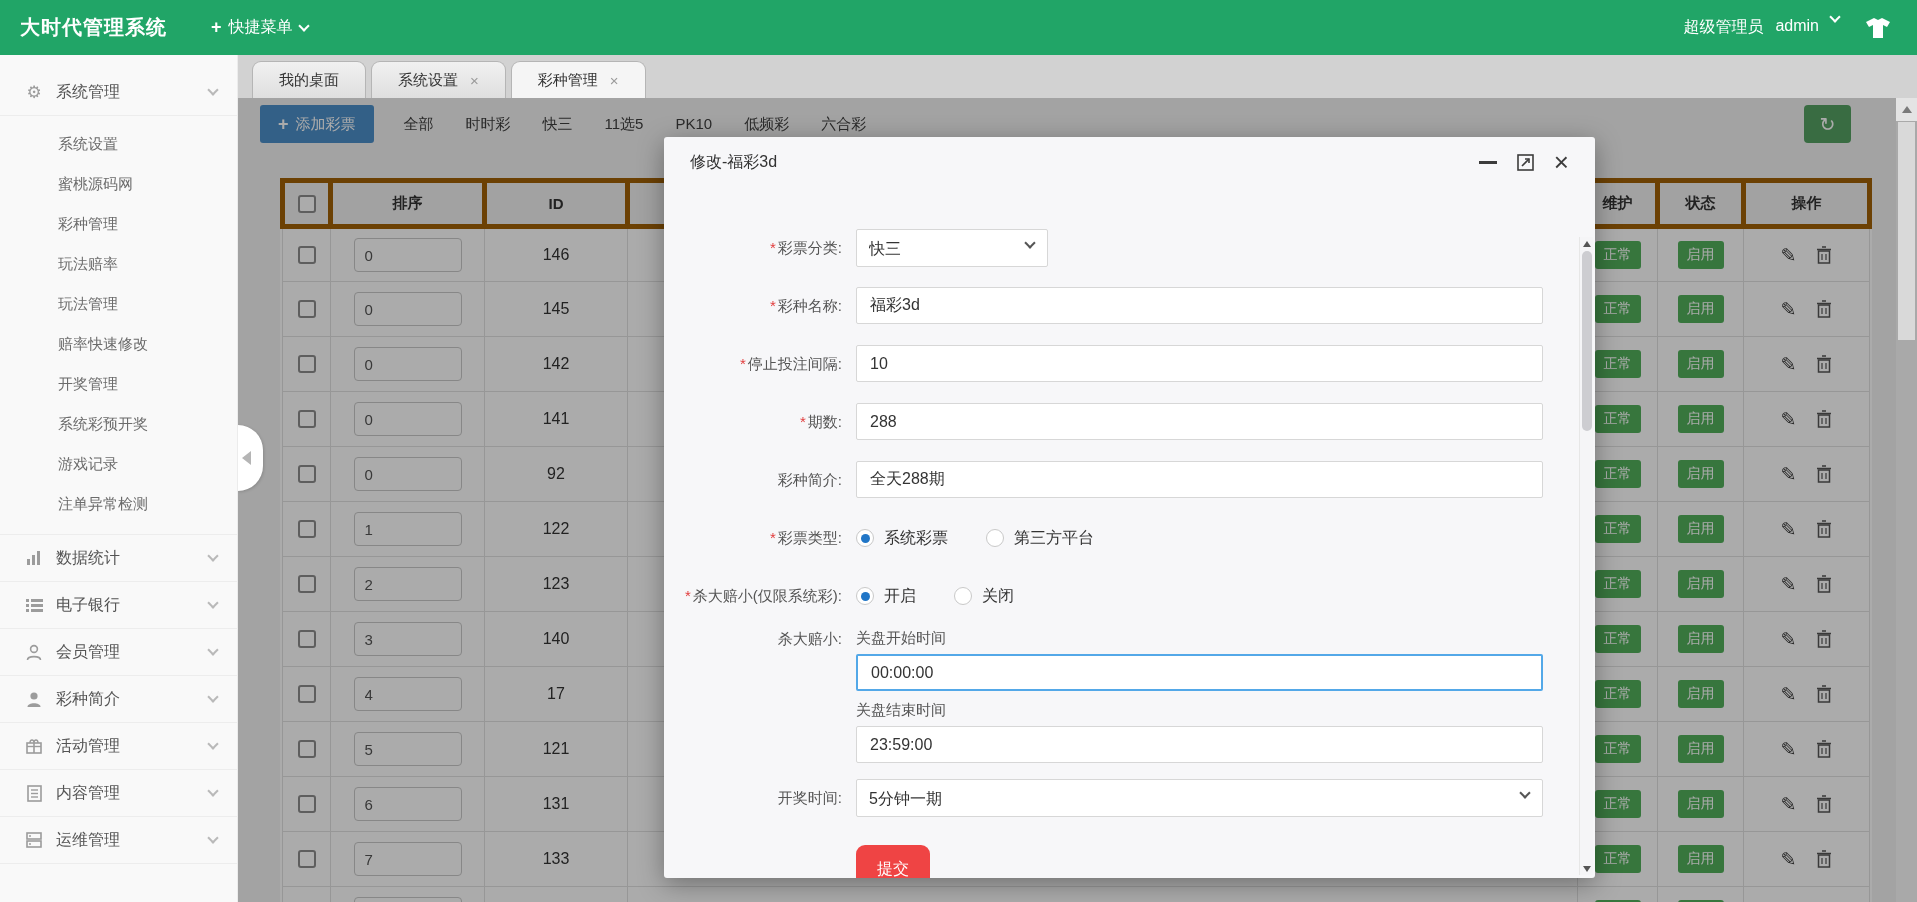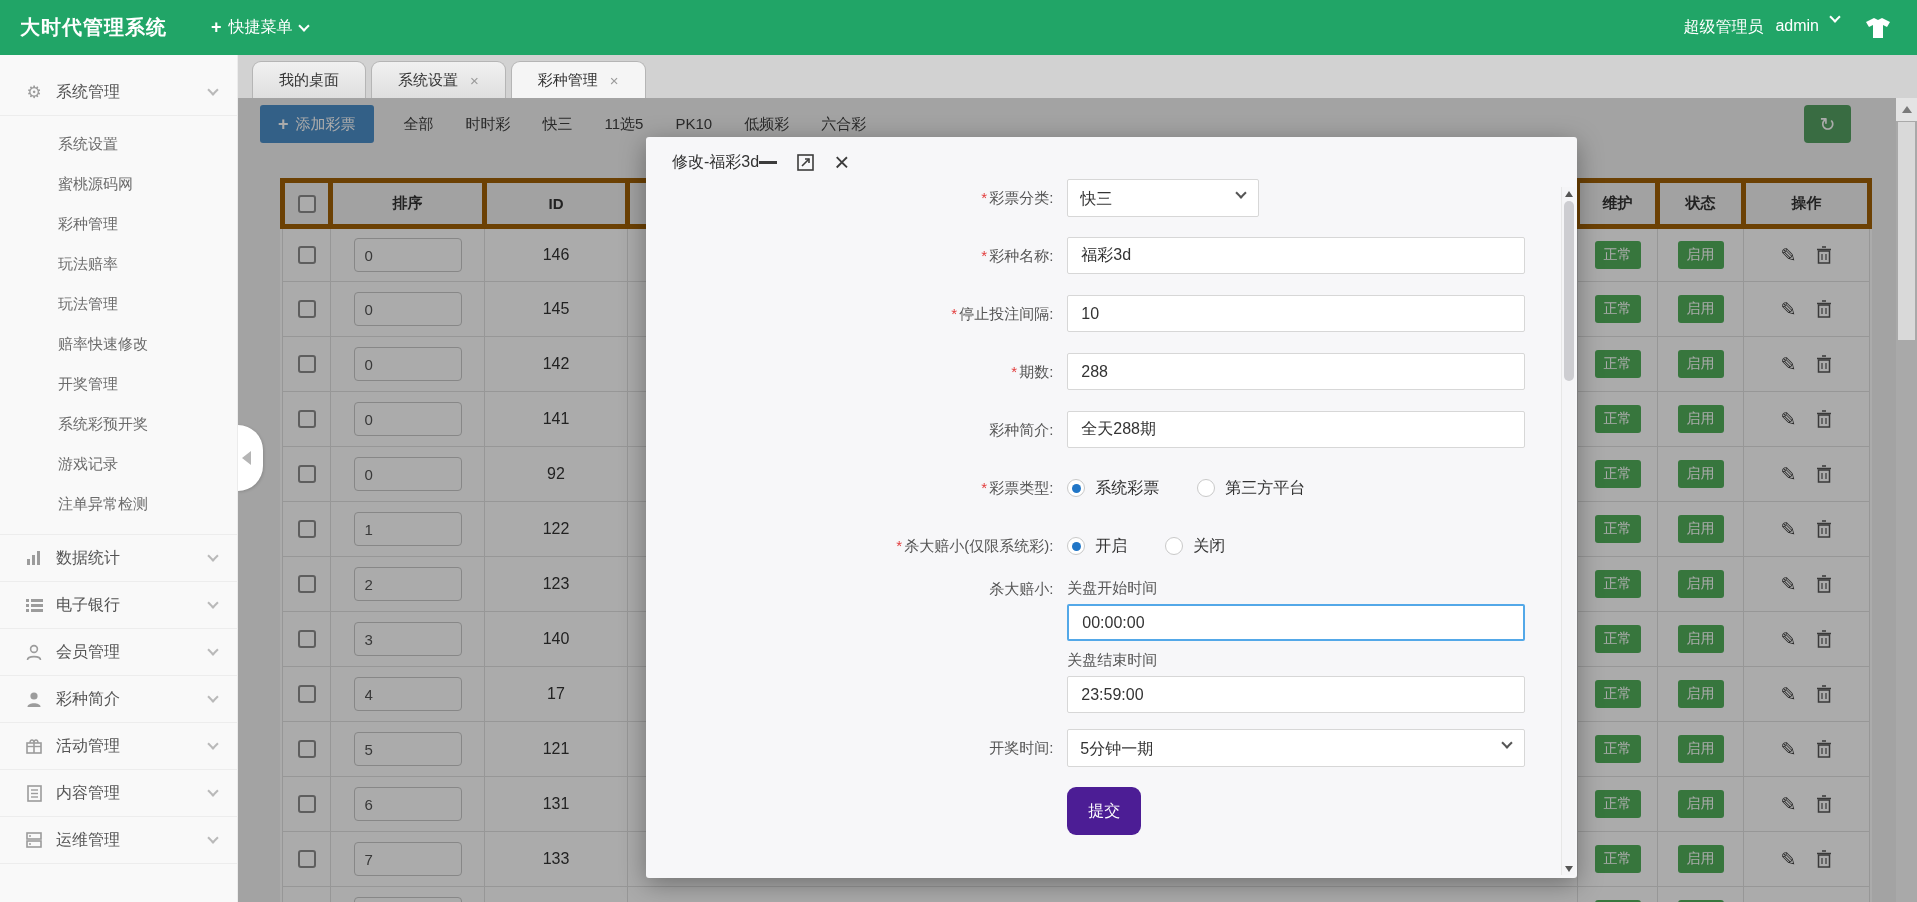--- a/index.html
+++ b/index.html
@@ -84,23 +84,23 @@
   .pagebar .sb-thumb { margin:1px 2px; height:218px; background:#d9d9d9; }
 
   
   .collapse-handle { position:absolute; left:0; top:370px; width:25px; height:66px;
     background:#fff; border-radius:0 33px 33px 0; z-index:12; display:flex;
     align-items:center; padding-left:4px; box-shadow:1px 1px 3px rgba(0,0,0,.15); cursor:pointer; }
   .tri-left { width:0; height:0; border-top:7px solid transparent; border-bottom:7px solid transparent;
     border-right:9px solid #b5b5b5; }
 
   
-  .modal { position:absolute; left:408px; top:82px; width:931px; height:741px;
+  .modal { position:absolute; left:426px; top:82px; width:931px; height:741px;
     background:#f7f7f9; z-index:30; border-radius:3px;
-    box-shadow:0 6px 26px rgba(0,0,0,.35); display:flex; flex-direction:row;justify-content:space-between; }
+    box-shadow:0 6px 26px rgba(0,0,0,.35); display:flex; flex-direction:column;justify-content:space-between; }
   .modal-head { height:50px; display:flex; align-items:center; padding:0 26px; flex-shrink:0; }
   .modal-title { font-size:16px; color:#333; }
   .modal-controls { margin-left:auto; display:flex; gap:20px; align-items:center; color:#3c3c3c; }
   .mc-min { width:18px; height:3px; background:#3c3c3c; cursor:pointer; }
   .mc-max { width:17px; height:17px; cursor:pointer; }
   .mc-close { font-size:26px; line-height:1; cursor:pointer; font-weight:normal; }
 
   .modal-body { position:relative; flex:1; padding:42px 52px 0 0; overflow:hidden; }
   .form-row { display:flex; margin-bottom:20px; }
   .f-label { width:192px; text-align:right; padding-right:14px; font-size:15px;
@@ -115,21 +115,21 @@
   .sel { -webkit-appearance:none; appearance:none; height:38px; border:1px solid #d7d7d7;
     background:#fff; font-size:16px; color:#333; padding:0 34px 0 12px; border-radius:2px; width:100%; }
   .sel-wrap .chev { position:absolute; right:14px; top:14px; color:#555; pointer-events:none; }
   .radio-row { display:flex; align-items:center; gap:38px; height:38px; }
   .radio-opt { display:flex; align-items:center; gap:10px; font-size:16px; color:#333; cursor:pointer; }
   .rad { width:18px; height:18px; border:1px solid #c9c9c9; border-radius:50%; background:#fff;
     display:flex; align-items:center; justify-content:center; }
   .rad.on::after { content:''; width:9px; height:9px; border-radius:50%; background:#2176c7; display:block; }
   .sub-label { font-size:15px; color:#555; margin-bottom:6px; }
   .time-gap { height:10px; }
-  .btn-submit { background:#4c1d95; color:#fff; border:none; width:74px; height:48px;
+  .btn-submit { background:#ef4444; color:#fff; border:none; width:74px; height:48px;
     border-radius:9px; font-size:16px; cursor:pointer; margin-top:6px; }
 
   .modal-scroll { position:absolute; top:50px; right:2px; bottom:3px; width:14px;
     background:#f5f5f7; border-left:1px solid #e7e7e7; display:flex; flex-direction:column;
     align-items:center; z-index:5; }
   .ms-thumb { width:10px; height:180px; background:#cdcdd1; border-radius:6px; margin-top:4px; }
   .ms-bottom { margin-top:auto; margin-bottom:3px; }
 </style>
 </head>
 <body>
@@ -678,21 +678,21 @@
           <div class="f-label" style="line-height:20px;"><span>杀大赔小:</span></div>
           <div class="f-ctrl">
             <div class="sub-label">关盘开始时间</div>
             <input class="txt focused" value="00:00:00" style="">
             <div class="time-gap"></div>
             <div class="sub-label">关盘结束时间</div>
             <input class="txt" value="23:59:00" style="">
           </div>
         </div>
 
-        <div class="form-row" style="margin-bottom:14px;">
+        <div class="form-row" style="margin-bottom:22px;">
           <div class="f-label"><span>开奖时间:</span></div>
           <div class="f-ctrl">
             <span class="sel-wrap full">
               <select class="sel">
                 <option>5分钟一期</option>
               </select>
               <span class="chev"></span>
             </span>
           </div>
         </div>

